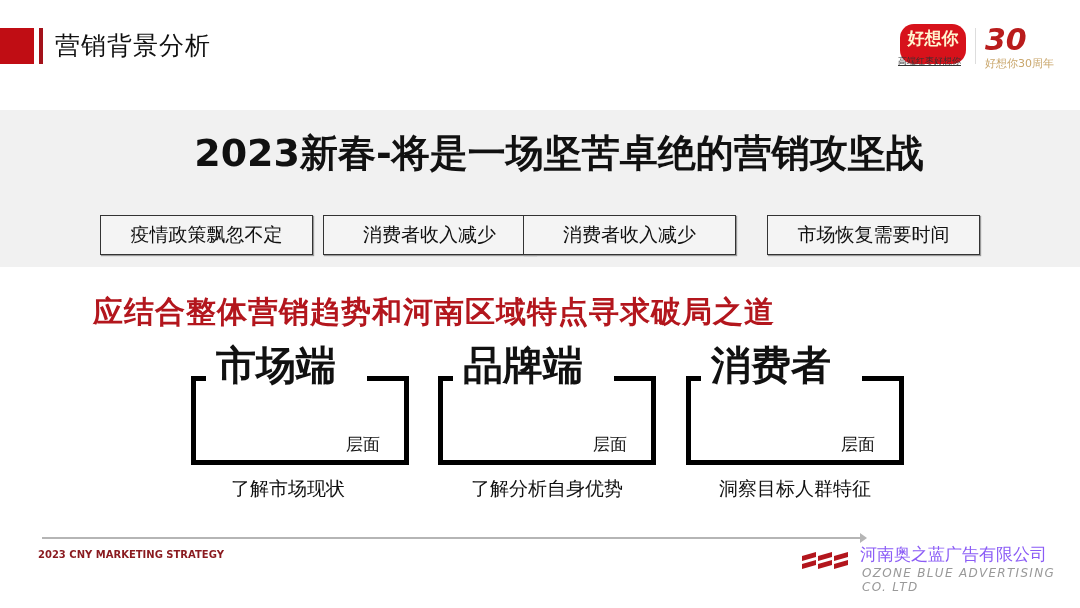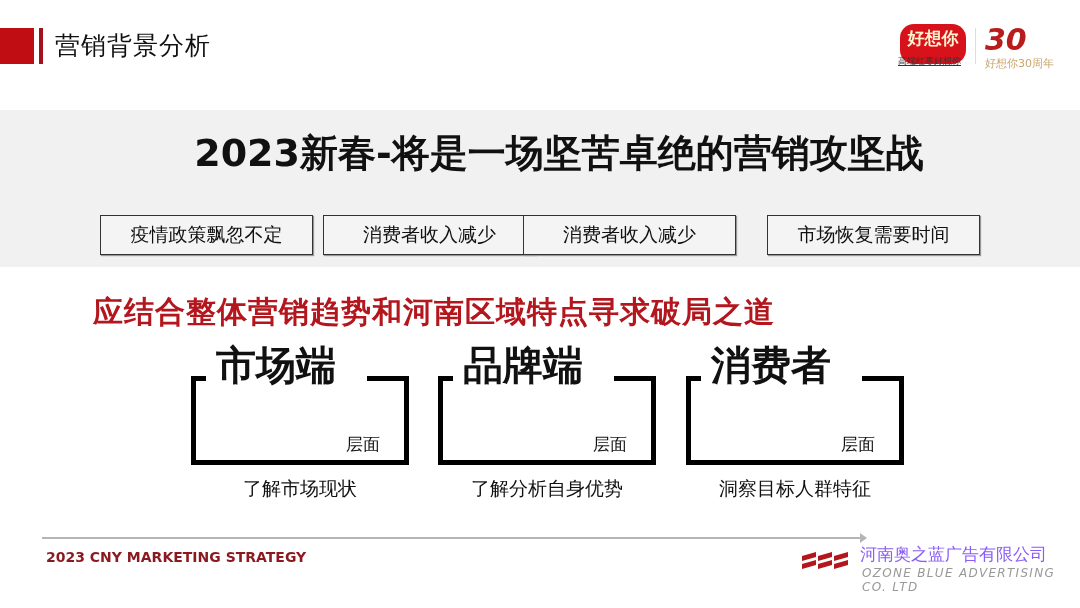--- a/index.html
+++ b/index.html
@@ -20,21 +20,21 @@
           font-size:19px; text-align:center; line-height:37px; box-shadow:1px 1px 1px #999;margin-top:28px; }
   .red-sub { position:absolute; left:0; top:292px; width:868px; text-align:center; font-size:30px; font-weight:bold; color:#b3161d; letter-spacing:1px; }
   .bracket { position:absolute; top:376px; width:218px; height:89px; border:5px solid #000; border-top:none; }
   .bk-tl { position:absolute; top:376px; height:5px; background:#000; }
   .bk-tr { position:absolute; top:376px; height:5px; background:#000; }
   .bk-title { position:absolute; top:340px; font-size:40px; font-weight:bold; line-height:50px; }
   .bk-layer { position:absolute; top:433px; font-size:17px; }
   .bk-desc { position:absolute; top:476px; width:218px; text-align:center; font-size:19px; }
   .arrow-line { position:absolute; left:42px; top:537px; width:820px; height:2px; background:#b5b5b5; }
   .arrow-head { position:absolute; left:860px; top:533px; width:0; height:0; border-left:7px solid #b5b5b5; border-top:5px solid transparent; border-bottom:5px solid transparent; }
-  .foot-left { position:absolute; left:46px; top:549px; font-size:14px; font-weight:bold; color:#8a1a1f; }
+  .foot-left { position:absolute; left:38px; top:549px; font-size:10px; font-weight:bold; color:#8a1a1f; }
   .ozone-mark { position:absolute; left:800px; top:548px; width:52px; height:26px; }
   .ozone-cn { position:absolute; left:860px; top:543px; font-size:17px; color:#8b5cf6; }
   .ozone-en { position:absolute; left:862px; top:566px; font-size:12px; color:#999; letter-spacing:1.3px; font-style:italic; }
 </style>
 </head>
 <body>
 
 <div class="hdr-block"></div>
 <div class="hdr-line"></div>
 <div class="hdr-title">营销背景分析</div>
@@ -53,21 +53,21 @@
 <div class="pill" style="left:523px">消费者收入减少</div>
 <div class="pill" style="left:767px">市场恢复需要时间</div>
 
 <div class="red-sub">应结合整体营销趋势和河南区域特点寻求破局之道</div>
 
 <div class="bracket" style="left:191px"></div>
 <div class="bk-tl" style="left:191px; width:15px"></div>
 <div class="bk-tr" style="left:367px; width:42px"></div>
 <div class="bk-title" style="left:216px">市场端</div>
 <div class="bk-layer" style="left:346px">层面</div>
-<div class="bk-desc" style="left:191px">了解市场现状</div>
+<div class="bk-desc" style="left:179px">了解市场现状</div>
 
 <div class="bracket" style="left:438px"></div>
 <div class="bk-tl" style="left:438px; width:15px"></div>
 <div class="bk-tr" style="left:614px; width:42px"></div>
 <div class="bk-title" style="left:463px">品牌端</div>
 <div class="bk-layer" style="left:593px">层面</div>
 <div class="bk-desc" style="left:438px">了解分析自身优势</div>
 
 <div class="bracket" style="left:686px"></div>
 <div class="bk-tl" style="left:686px; width:15px"></div>

